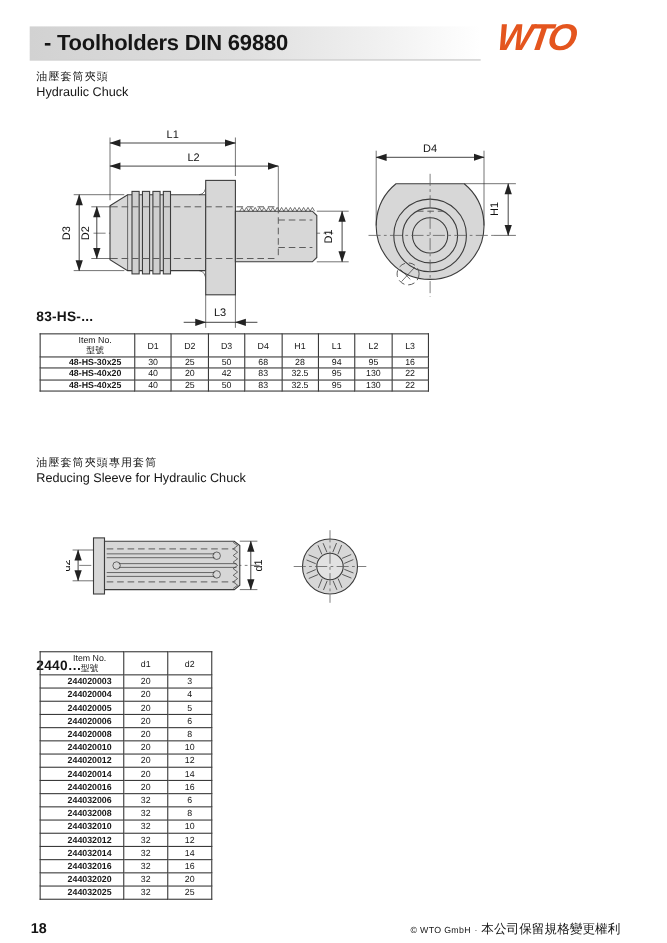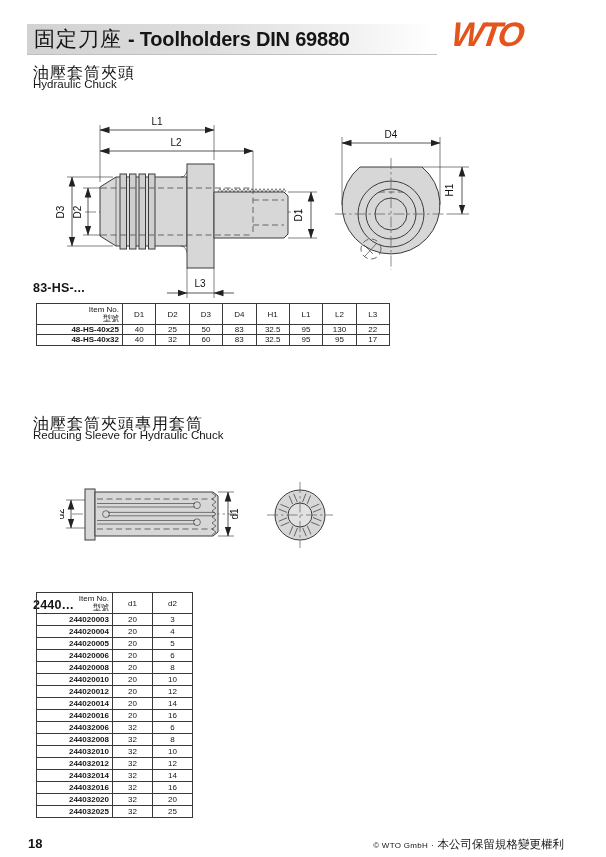--- a/index.html
+++ b/index.html
@@ -11,31 +11,31 @@
   
   .titlebar { left:27px; top:24px; width:410px; height:31px;
     background:linear-gradient(90deg,#d2d2d2 0%,#dedede 45%,#f2f2f2 80%,#ffffff 100%);
     border-bottom:1px solid #c0c0c0; display:flex; align-items:center; padding-left:7px; white-space:nowrap; }
   .title-zh { font-family:"Liberation Serif","DejaVu Serif",serif; font-size:21px; font-weight:500; letter-spacing:1px; }
   .title-en { font-size:20px; font-weight:bold; margin-left:6px; letter-spacing:-0.2px; }
 
   .logo { left:452px; top:20px; font-size:34px; font-weight:bold; font-style:italic;
     letter-spacing:-3px; transform:skewX(-8deg); line-height:28px; }
 
-  .sub-zh { font-size:16px; letter-spacing:1px; }
+  .sub-zh { font-size:10px; letter-spacing:1px; }
   .sub-en { font-size:11.5px; }
 
   .series { font-size:12.5px; font-weight:bold; letter-spacing:0.2px; }
 
   
   table { border-collapse:collapse; table-layout:fixed; font-size:8px; }
   th, td { border:1px solid #3a3a3a; padding:0 3px; height:10.3px; line-height:9px;
            text-align:center; font-weight:normal; white-space:nowrap; overflow:hidden; }
   th { height:21px; vertical-align:middle; }
-  th.itemhead, td.item { text-align:right; padding-left:17px; }
+  th.itemhead, td.item { text-align:center; padding-left:17px; }
   td.item { font-weight:bold; }
   .t-hs { width:354px; }
   .t-hs th.itemhead { width:86px; }
   .t-sleeve { width:157px; }
   .t-sleeve th.itemhead { width:76px; }
   .t-sleeve td, .t-sleeve th.colhead { height:12px; }
   .t-sleeve td { height:12px; }
 
   
   .pageno { left:28px; top:836px; font-size:13px; font-weight:bold; }
@@ -49,21 +49,20 @@
   .thin { stroke:#2b2b2b; stroke-width:0.6; fill:none; }
   .dim  { stroke:#2b2b2b; stroke-width:0.8; fill:none; }
   .hid  { stroke:#5a5a5a; stroke-width:0.9; stroke-dasharray:6 3.5; fill:none; }
   .cl   { stroke:#5a5a5a; stroke-width:0.7; stroke-dasharray:11 3 2.5 3; fill:none; }
   .dt   { font-family:"Liberation Sans",sans-serif; font-size:10px; fill:#111; }
 </style>
 </head>
 <body>
 
 <div class="abs titlebar">
-  <span class="title-zh">固定刀座</span>
   <span class="title-en">- Toolholders DIN 69880</span>
 </div>
 <div class="abs logo" id="logo" style="color: rgb(228, 85, 30);">WTO</div>
 
 <div class="abs sub-zh" style="left:33px; top:63px;">油壓套筒夾頭</div>
 <div class="abs sub-en" style="left:33px; top:78px;">Hydraulic Chuck</div>
 
 <svg class="abs" style="left:55px; top:108px;" width="530" height="192" viewBox="0 0 530 192">
   <defs>
     <marker id="ae" markerWidth="11" markerHeight="8" refX="9.5" refY="4" orient="auto" markerUnits="userSpaceOnUse">
@@ -173,41 +172,52 @@
         <th class="colhead">D3</th>
         <th class="colhead">D4</th>
         <th class="colhead">H1</th>
         <th class="colhead">L1</th>
         <th class="colhead">L2</th>
         <th class="colhead">L3</th>
       </tr>
   </thead>
   <tbody>
       <tr>
+        <td class="item">48-HS-30x25</td>
+        <td>30</td>
+        <td>25</td>
+        <td>50</td>
+        <td>68</td>
+        <td>28</td>
+        <td>94</td>
+        <td>95</td>
+        <td>16</td>
+      </tr>
+      <tr>
+        <td class="item">48-HS-40x20</td>
+        <td>40</td>
+        <td>20</td>
+        <td>42</td>
+        <td>83</td>
+        <td>32.5</td>
+        <td>95</td>
+        <td>130</td>
+        <td>22</td>
+      </tr>
+      <tr>
         <td class="item">48-HS-40x25</td>
         <td>40</td>
         <td>25</td>
         <td>50</td>
         <td>83</td>
         <td>32.5</td>
         <td>95</td>
         <td>130</td>
         <td>22</td>
       </tr>
-      <tr>
-        <td class="item">48-HS-40x32</td>
-        <td>40</td>
-        <td>32</td>
-        <td>60</td>
-        <td>83</td>
-        <td>32.5</td>
-        <td>95</td>
-        <td>95</td>
-        <td>17</td>
-      </tr>
     </tbody>
 </table>
 
 <div class="abs sub-zh" style="left:33px; top:414px;">油壓套筒夾頭專用套筒</div>
 <div class="abs sub-en" style="left:33px; top:429px;">Reducing Sleeve for Hydraulic Chuck</div>
 
 <svg class="abs" style="left:60px; top:462px;" width="290" height="105" viewBox="0 0 290 105">
 
   <g>
     <line class="cl" x1="12" y1="52" x2="176" y2="52"></line>

